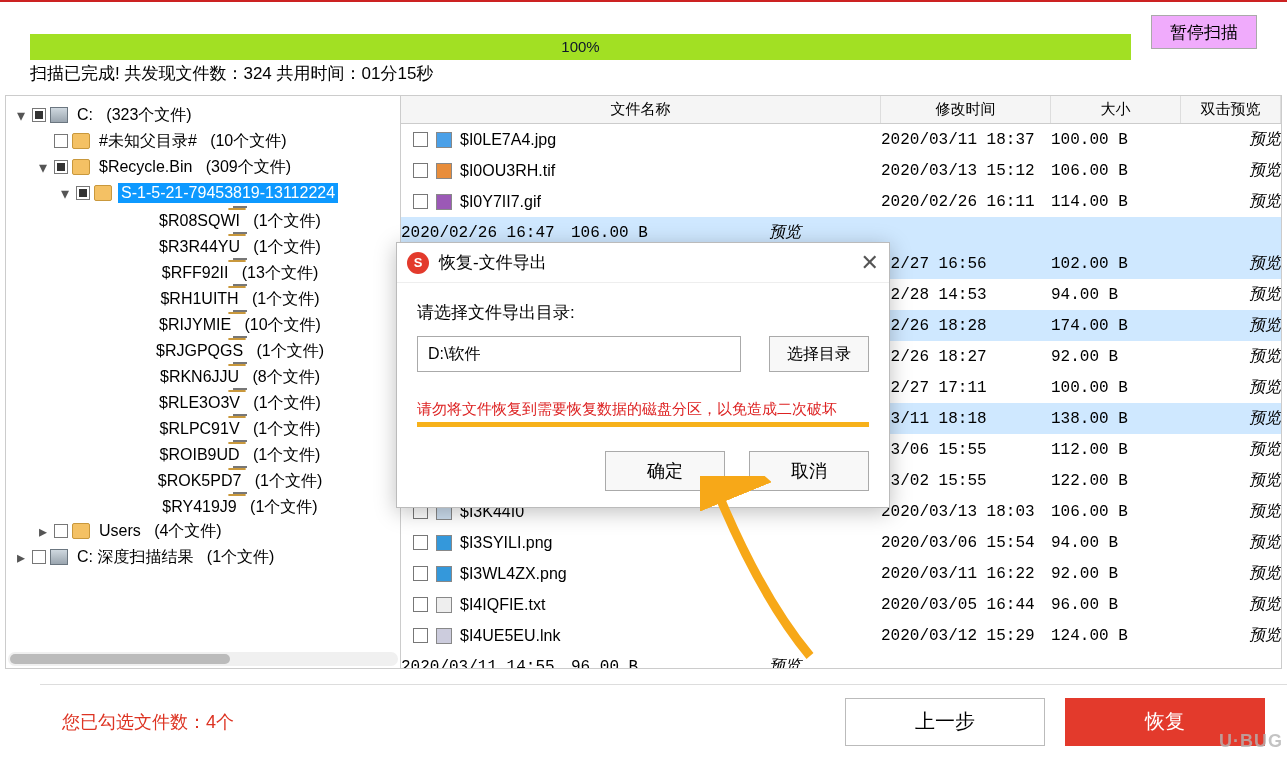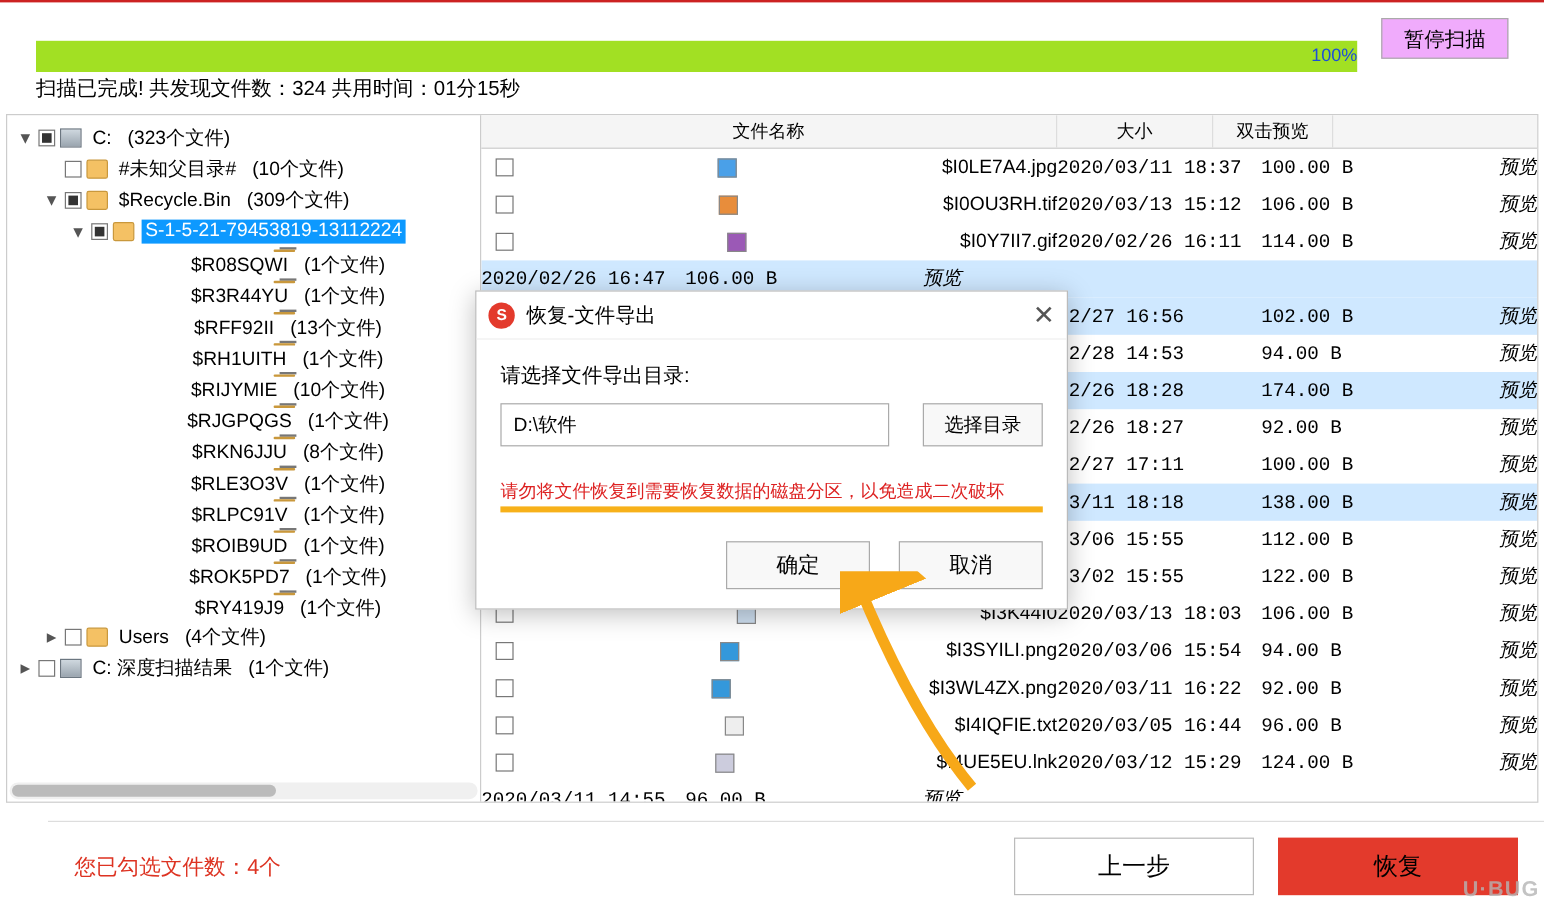--- a/index.html
+++ b/index.html
@@ -1,19 +1,19 @@
 <!DOCTYPE html>
 <html><head>
 <meta charset="utf-8">
 <style>
 * { box-sizing: border-box; margin: 0; padding: 0; font-family: "Microsoft YaHei", Arial, sans-serif; }
 body { width: 1287px; height: 758px; background: #fff; position: relative; overflow: hidden; font-size: 16px; }
 
 .topbar { display: flex; align-items: center; padding: 10px 30px 0 30px; height: 52px; border-top: 2px solid #c22; }
-.progress-area { flex: 1; height: 26px; background: #a2e023; display: flex; align-items: center; justify-content: flex-end; font-size: 15px; color: #1d4ed8; margin-top: 29px; }
+.progress-area { flex: 1; height: 26px; background: #a2e023; display: flex; align-items: center; justify-content: center; font-size: 15px; color: #0f172a; margin-top: 29px; }
 .pause-btn { margin-left: 20px; height: 34px; padding: 0 18px; border: 1px solid #aaa; background: #f0abfc; font-size: 17px; cursor: pointer; }
 
 .status-line { padding: 10px 30px 10px 30px; font-size: 17px; }
 
 .content { display: flex; border: 1px solid #ccc; margin: 0 5px; height: 574px; }
 
 .tree-panel { width: 395px; border-right: 1px solid #ccc; overflow: hidden; position: relative; padding-top: 6px; }
 .tree-row { display: flex; align-items: center; height: 26px; white-space: nowrap; font-size: 16px; font-family: "Courier New", monospace; }
 .tree-caret { width: 14px; text-align: center; color: #555; cursor: pointer; }
 .tree-checkbox { width: 14px; height: 14px; border: 1px solid #777; margin: 0 4px; display: inline-flex; align-items: center; justify-content: center; font-size: 10px; }
@@ -28,33 +28,33 @@
 .tree-hscroll { position:absolute; bottom:2px; left:2px; right:2px; height:14px; background:#f0f0f0; border-radius:7px;}
 .tree-hthumb { position:absolute; left:2px; top:2px; height:10px; width:220px; background:#bbb; border-radius:5px;}
 
 .list-panel { flex:1; display:flex; flex-direction:column; overflow:hidden;}
 .colhead { display:flex; height:28px; background:#f5f5f5; border-bottom:1px solid #ccc;}
 .colhead > div { display:flex; align-items:center; justify-content:center; font-size:15px; border-right:1px solid #ddd; }
 .col-name{ width:480px; justify-content:center;} .col-time{ width:170px;} .col-size{ width:130px;} .col-prev{ width:100px;}
 .list-body { flex:1; overflow:hidden;}
 .file-row { display:flex; align-items:center; height:31px; font-size:16px; font-family:"Courier New",monospace; }
 .file-row.checked, .file-row.hl { background:#cfe8ff; }
-.fcell-name{ width:480px; display:flex; align-items:center; padding-left:12px; gap:8px;justify-content:space-between;}
+.fcell-name{ width:480px; display:flex; align-items:center; padding-left:12px; gap:8px;}
 .fcell-time{ width:170px; text-align:left; font-family:"Courier New",monospace;}
 .fcell-size{ width:130px; text-align:left; font-family:"Courier New",monospace;}
 .fcell-prev{ width:100px; text-align:right;font-style:italic;}
 .f-checkbox{ width:15px; height:15px; border:1px solid #777; background:#fff; display:inline-flex; align-items:center; justify-content:center; color:#1a8; font-size:12px;}
 .f-checkbox.on::after{ content:"✔"; }
 .f-icon{ width:16px; height:16px; border:1px solid #888; }
 .f-icon.jpg{ background:#4aa0e8;} .f-icon.tif{ background:#e88d3b;} .f-icon.gif{ background:#9b59b6;} .f-icon.pdf{ background:#d44;} .f-icon.png{ background:#3498db;} .f-icon.txt{ background:#eee;} .f-icon.lnk{ background:#ccd;} .f-icon.unk{ background:#cde;}
 
 .bottom-bar { position:absolute; bottom:0; left:0; right:0; height:74px; border-top:1px solid #ddd; display:flex; align-items:center; padding:0 22px;margin-left:40px; }
 .sel-info { color:#d32; font-size:18px; }
 .btn-prev { margin-left:auto; width:200px; height:48px; border:1px solid #bbb; background:#fff; font-size:20px; cursor:pointer;}
-.btn-restore { margin-left:20px; width:200px; height:48px; border:0; background:#e33a2c; color:#000000; font-size:20px; cursor:pointer;}
+.btn-restore { margin-left:20px; width:200px; height:48px; border:0; background:#e33a2c; color:#ffffff; font-size:20px; cursor:pointer;}
 .watermark { position:absolute; right:4px; bottom:6px; color:rgba(180,180,180,0.8); font-size:18px; font-weight:600; letter-spacing:1px;}
 
 .dialog { position:absolute; left:396px; top:242px; width:494px; background:#fff; border:1px solid #bbb; box-shadow:0 4px 20px rgba(0,0,0,.25); }
 .dlg-title{ display:flex; align-items:center; height:40px; padding:0 10px; font-size:17px; border-bottom:1px solid #eee;}
 .dlg-icon{ width:22px; height:22px; border-radius:50%; background:#e33a2c; margin-right:10px; display:flex; align-items:center; justify-content:center; color:#fff; font-size:13px; font-weight:700;}
 .dlg-close{ margin-left:auto; font-size:22px; cursor:pointer; color:#555;}
 .dlg-body{ padding:18px 20px 16px 20px;}
 .dlg-label{ font-size:17px; margin-bottom:12px;}
 .dlg-pathrow{ display:flex; gap:28px; margin-bottom:28px;}
 .dlg-path{ flex:1; height:36px; border:1px solid #aaa; padding:0 10px; font-size:16px;}
@@ -190,20 +190,21 @@
       <span class="tree-label"><span>C: 深度扫描结果</span>&nbsp;&nbsp;&nbsp;<span>(1个文件)</span></span>
     </div>
     <div class="tree-hscroll">
         <div class="tree-hthumb"></div>
       </div>
   </div>
 
   <div class="list-panel">
     <div class="colhead">
       <div class="col-name">文件名称</div>
+      <div class="col-time">修改时间</div>
       <div class="col-size">大小</div>
       <div class="col-prev">双击预览</div>
     </div>
     <div class="list-body" id="file-list">
         <div class="file-row">
           <div class="fcell-name">
             <span class="f-checkbox"></span>
             <span class="f-icon jpg"></span>
             <span>$I0LE7A4.jpg</span>
           </div>

